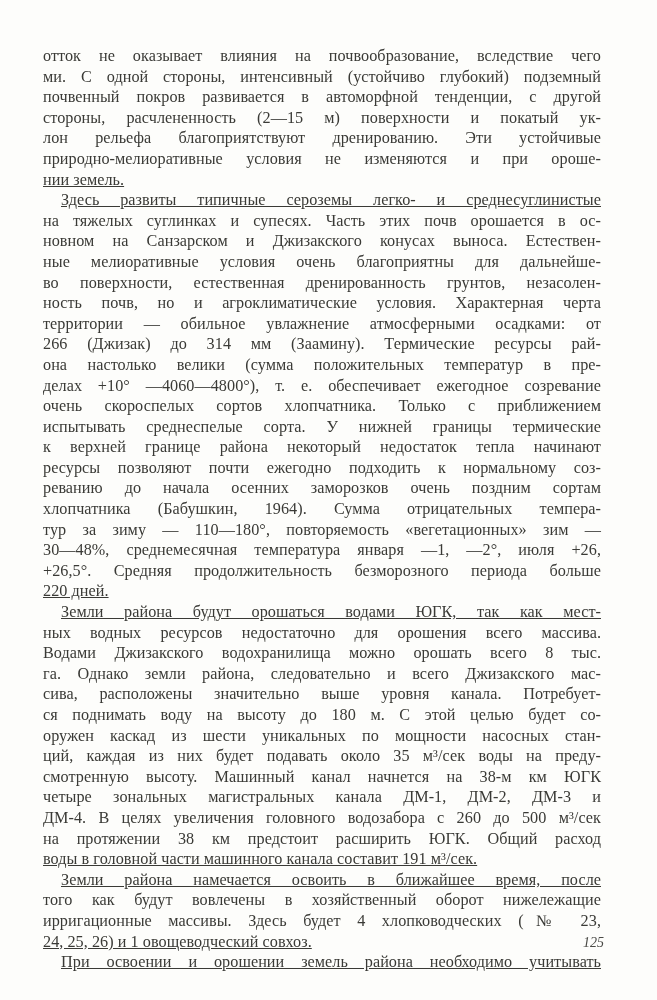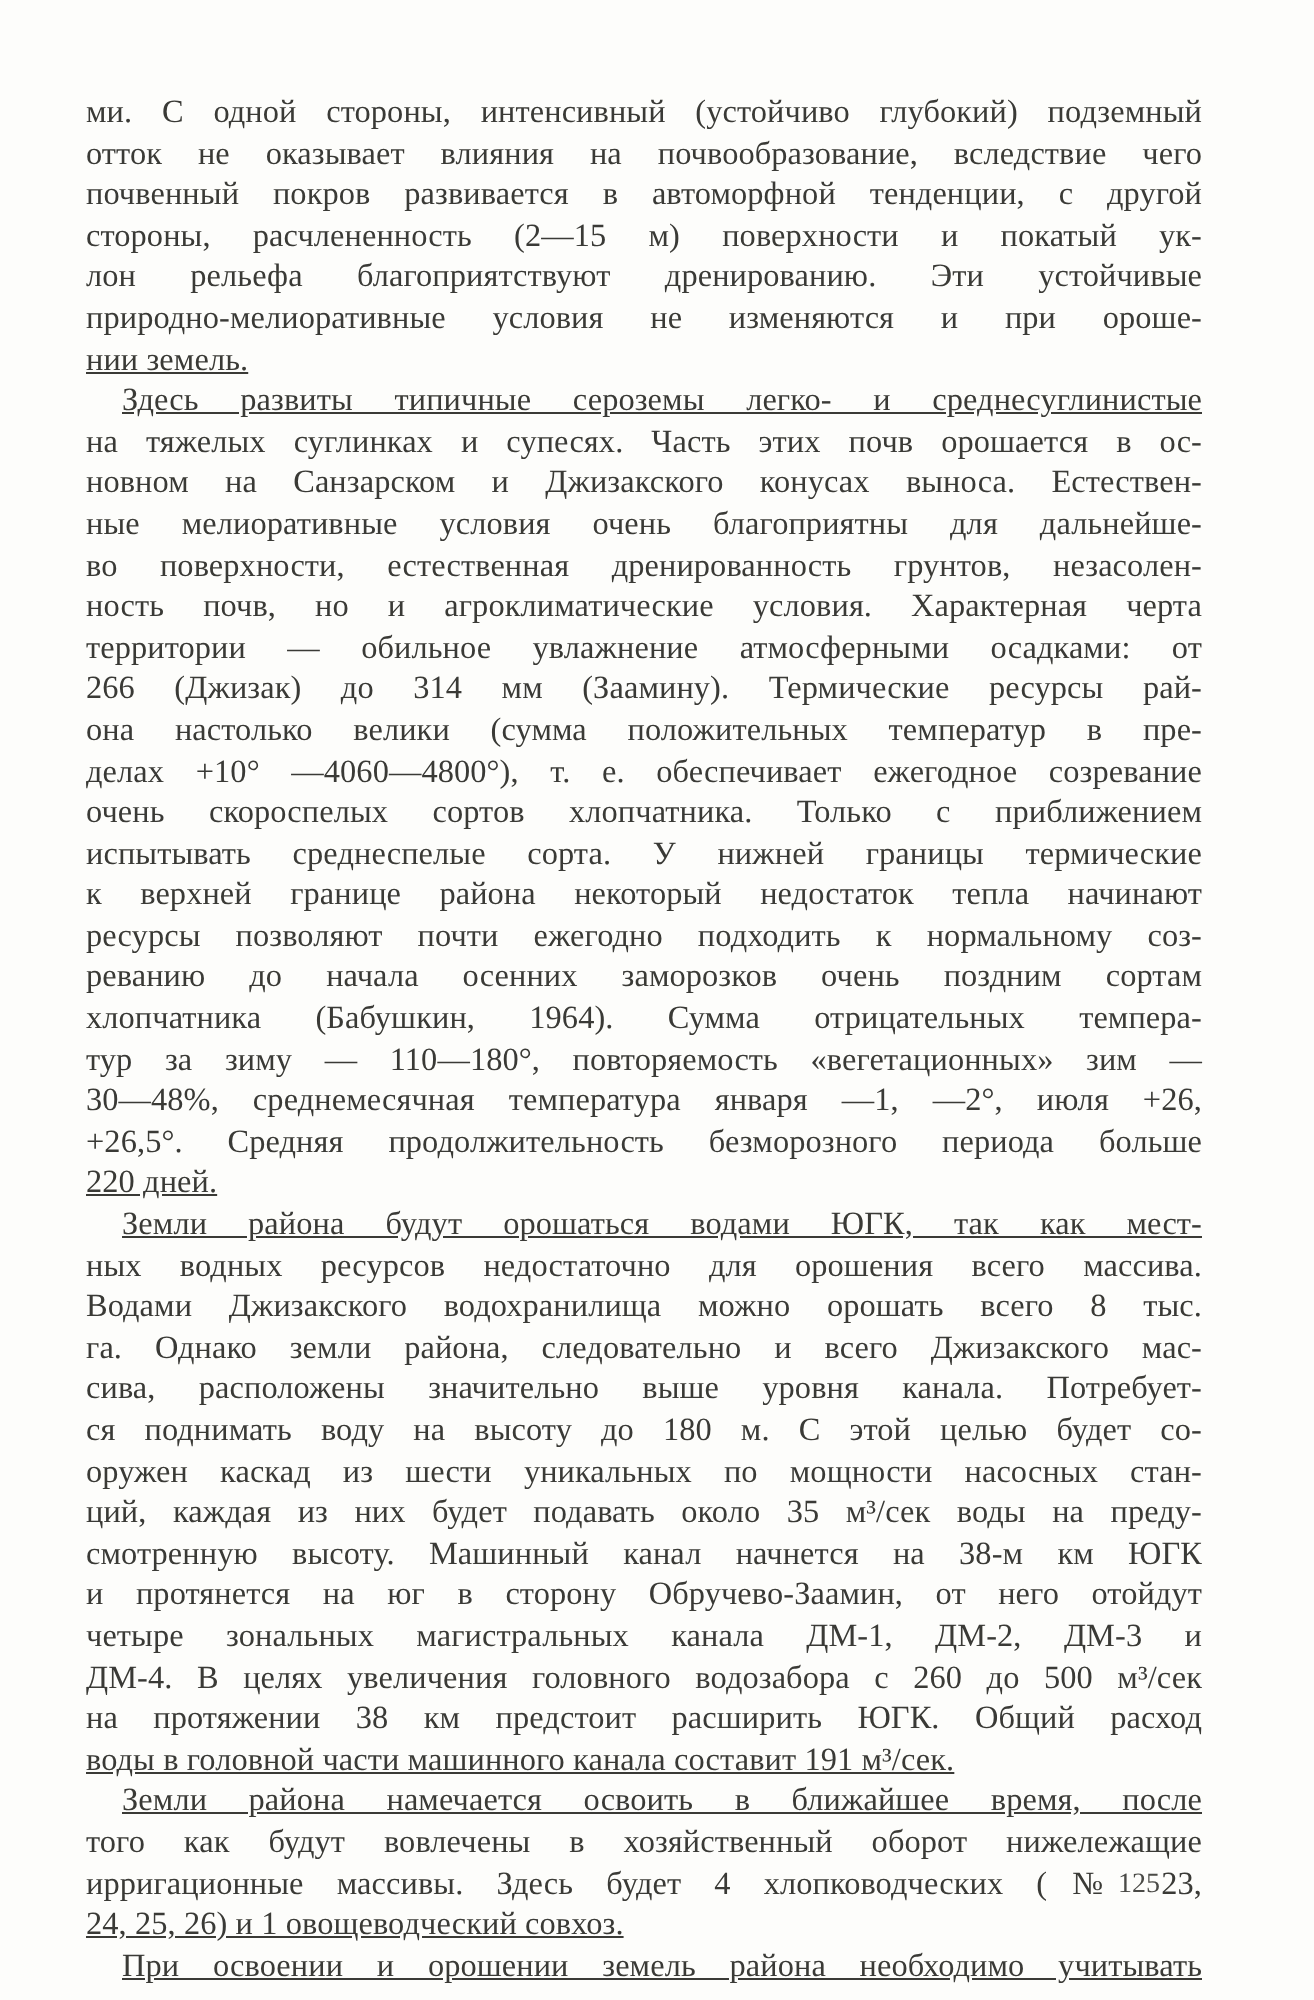--- a/index.html
+++ b/index.html
@@ -23,34 +23,35 @@
       font-size: 16.2px;
       white-space: nowrap;
       text-align: justify;
       text-align-last: justify;
       letter-spacing: 0.05px;
     }
     .line.last { text-align-last: left; text-decoration: underline; }
     .line.indent { padding-left: 18px; text-decoration: underline; }
     .page-number {
       position: absolute;
-      left: 559px; top: 935px;
+      left: 583px; top: 935px;
       font-size: 14px;
       color: #4a4a46;
+      font-style: italic;
     }
     .para { display: block; }
   </style>
 </head>
 <body>
 
 <div class="page">
 
   <div class="para">
+    <span class="line">отток не оказывает влияния на почвообразование, вследствие чего</span>
     <span class="line">ми. С одной стороны, интенсивный (устойчиво глубокий) подземный</span>
-    <span class="line">отток не оказывает влияния на почвообразование, вследствие чего</span>
     <span class="line">почвенный покров развивается в автоморфной тенденции, с другой</span>
     <span class="line">стороны, расчлененность (2—15 м) поверхности и покатый ук-</span>
     <span class="line">лон рельефа благоприятствуют дренированию. Эти устойчивые</span>
     <span class="line">природно-мелиоративные условия не изменяются и при ороше-</span>
     <span class="line last">нии земель.</span>
   </div>
 
   <div class="para">
     <span class="line indent">Здесь развиты типичные сероземы легко- и среднесуглинистые</span>
     <span class="line">на тяжелых суглинках и супесях. Часть этих почв орошается в ос-</span>
@@ -77,21 +78,20 @@
   <div class="para">
     <span class="line indent">Земли района будут орошаться водами ЮГК, так как мест-</span>
     <span class="line">ных водных ресурсов недостаточно для орошения всего массива.</span>
     <span class="line">Водами Джизакского водохранилища можно орошать всего 8 тыс.</span>
     <span class="line">га. Однако земли района, следовательно и всего Джизакского мас-</span>
     <span class="line">сива, расположены значительно выше уровня канала. Потребует-</span>
     <span class="line">ся поднимать воду на высоту до 180 м. С этой целью будет со-</span>
     <span class="line">оружен каскад из шести уникальных по мощности насосных стан-</span>
     <span class="line">ций, каждая из них будет подавать около 35 м³/сек воды на преду-</span>
     <span class="line">смотренную высоту. Машинный канал начнется на 38-м км ЮГК</span>
-    <span class="line">и протянется на юг в сторону Обручево-Заамин, от него отойдут</span>
     <span class="line">четыре зональных магистральных канала ДМ-1, ДМ-2, ДМ-3 и</span>
     <span class="line">ДМ-4. В целях увеличения головного водозабора с 260 до 500 м³/сек</span>
     <span class="line">на протяжении 38 км предстоит расширить ЮГК. Общий расход</span>
     <span class="line last">воды в головной части машинного канала составит 191 м³/сек.</span>
   </div>
 
   <div class="para">
     <span class="line indent">Земли района намечается освоить в ближайшее время, после</span>
     <span class="line">того как будут вовлечены в хозяйственный оборот нижележащие</span>
     <span class="line">ирригационные массивы. Здесь будет 4 хлопководческих (№ 23,</span>

